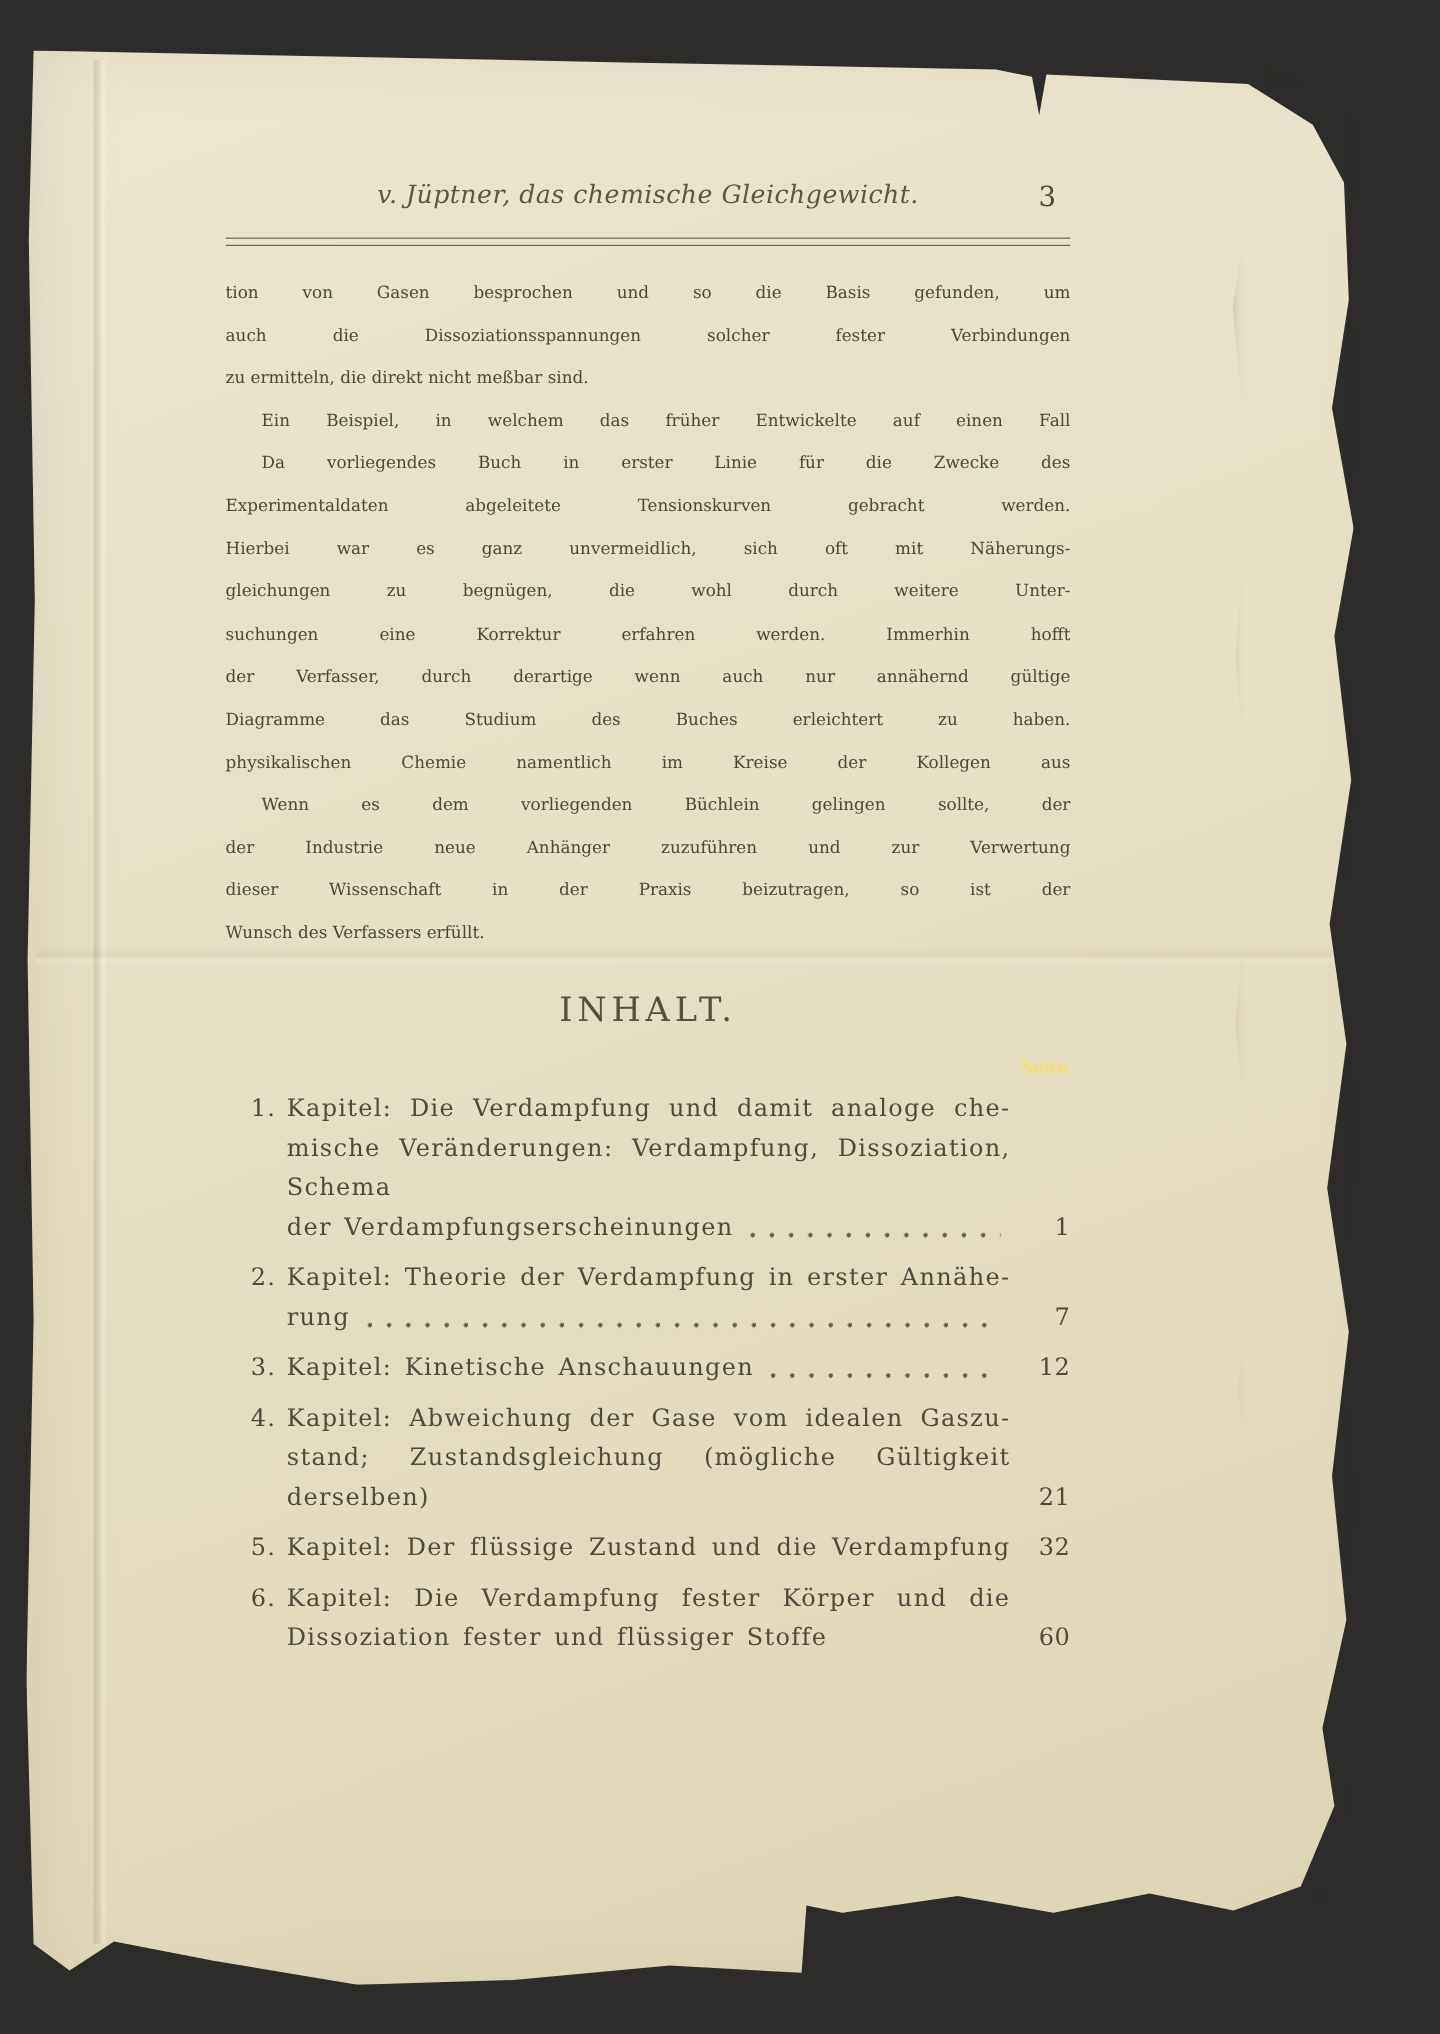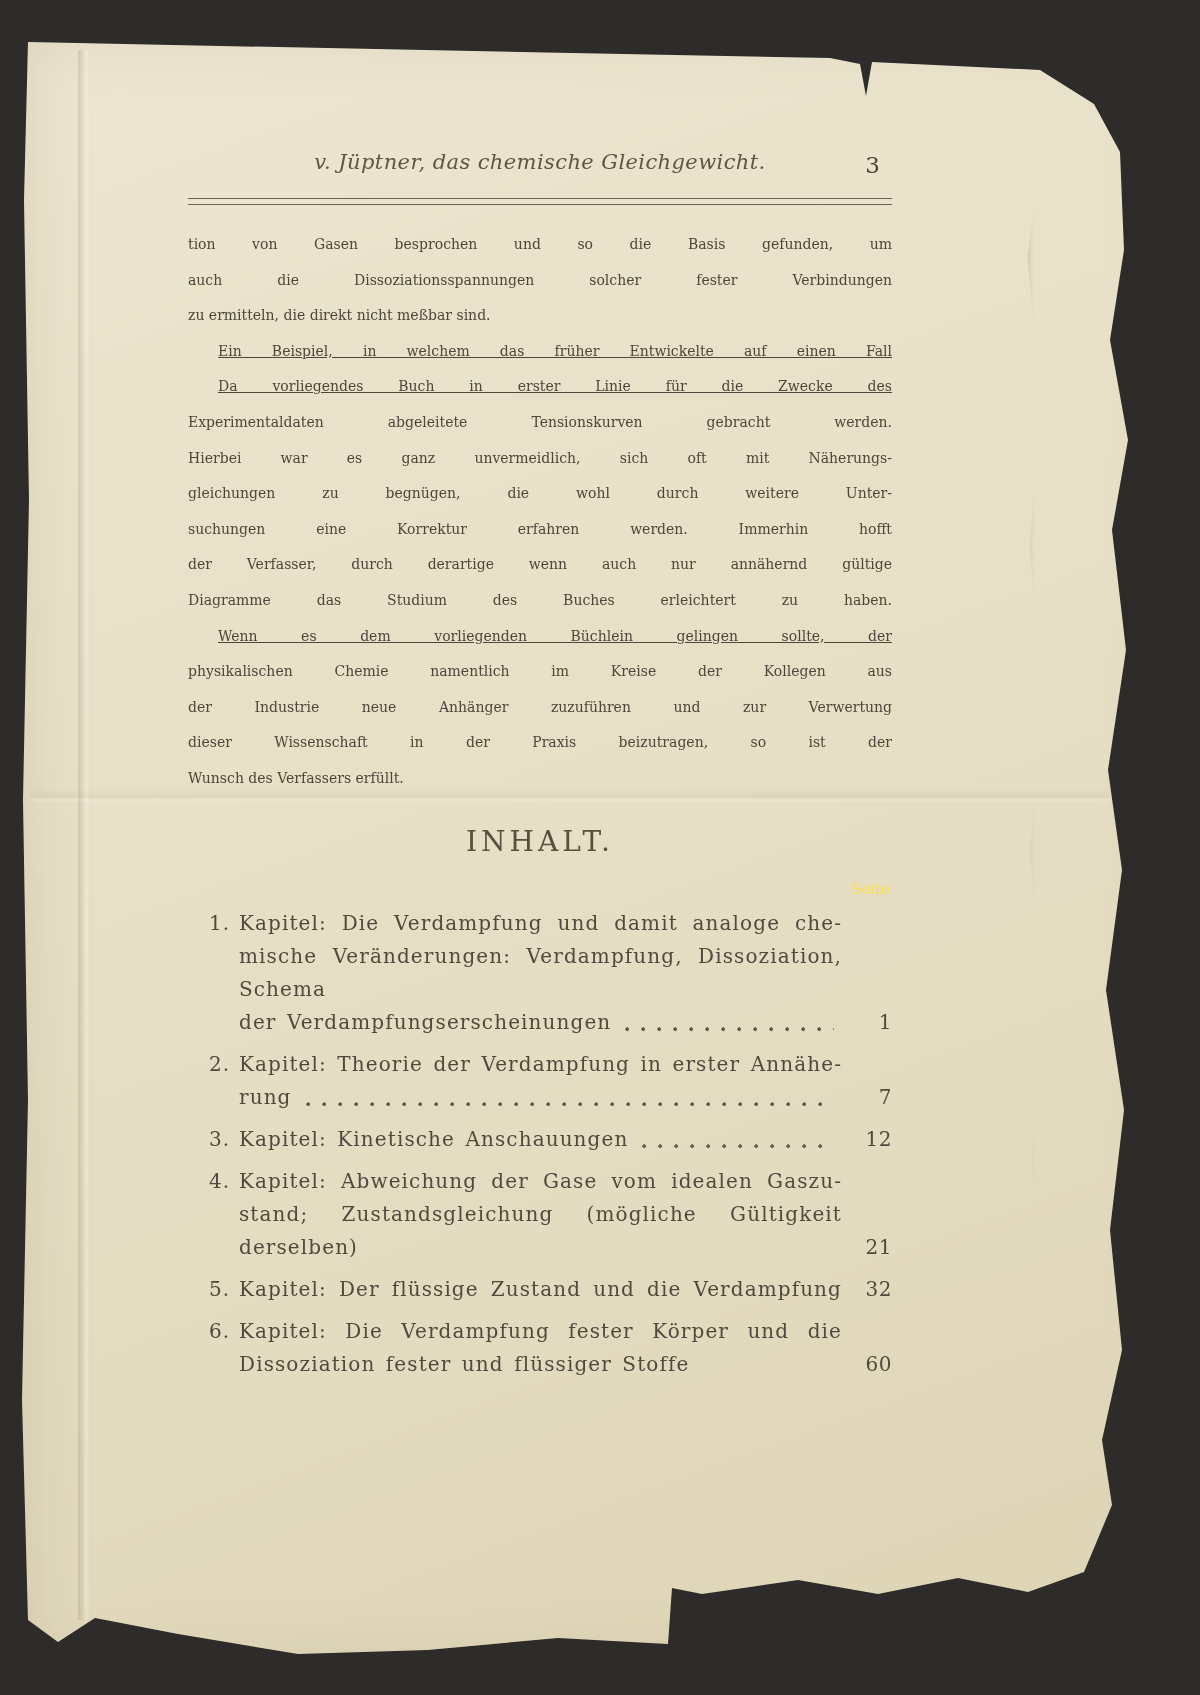--- a/index.html
+++ b/index.html
@@ -47,21 +47,21 @@
   .content{position:absolute;left:188px;top:150px;width:704px;color:#4e463a;}
   .pagehead{position:relative;text-align:center;height:40px;}
   .running-title{
     font-style:italic;font-size:21px;color:#5e5547;letter-spacing:.4px;
   }
   .folio{position:absolute;right:12px;top:2px;font-size:23px;font-style:normal;color:#4e463a;}
   .rule{height:5px;border-top:1px solid #6e6455;border-bottom:1.6px solid #6e6455;margin-top:8px;}
   .bodytext{margin-top:22px;font-size:14px;line-height:35.6px;}
   .bl{white-space:nowrap;}
   .j{text-align:justify;text-align-last:justify;white-space:normal;}
-  .ind{padding-left:30px;text-decoration:underline;}
+  .ind{padding-left:30px;}
   .inhalt{
     margin-top:28px;text-align:center;font-size:28px;letter-spacing:4px;color:#57503f;
     font-family:"DejaVu Serif","Liberation Serif",serif;
   }
   .seite{margin-top:22px;text-align:right;font-size:15px;padding-right:2px;color:#fde047;}
   .toc{margin-top:6px;font-size:20px;color:#51493d;}
   .toc-row{display:flex;margin-top:9px;line-height:33px;}
   .toc-row.first{margin-top:2px;}
   .toc-num{width:26px;padding-left:16px;text-align:right;letter-spacing:1px;flex:none;}
   .toc-gap{width:9px;flex:none;}
@@ -106,22 +106,22 @@
     <div>
       <div class="bl j ind">Da vorliegendes Buch in erster Linie für die Zwecke des</div>
       <div class="bl j">Experimentaldaten abgeleitete Tensionskurven gebracht werden.</div>
       <div class="bl j">Hierbei war es ganz unvermeidlich, sich oft mit Näherungs-</div>
       <div class="bl j">gleichungen zu begnügen, die wohl durch weitere Unter-</div>
       <div class="bl j">suchungen eine Korrektur erfahren werden.  Immerhin hofft</div>
       <div class="bl j">der Verfasser, durch derartige wenn auch nur annähernd gültige</div>
       <div class="bl j">Diagramme das Studium des Buches erleichtert zu haben.</div>
     </div>
     <div>
+      <div class="bl j">physikalischen Chemie namentlich im Kreise der Kollegen aus</div>
       <div class="bl j ind">Wenn es dem vorliegenden Büchlein gelingen sollte, der</div>
-      <div class="bl j">physikalischen Chemie namentlich im Kreise der Kollegen aus</div>
       <div class="bl j">der Industrie neue Anhänger zuzuführen und zur Verwertung</div>
       <div class="bl j">dieser Wissenschaft in der Praxis beizutragen, so ist der</div>
       <div class="bl">Wunsch des Verfassers erfüllt.</div>
     </div>
   </div>
 
   <div class="inhalt">INHALT.</div>
   <div class="seite">Seite</div>
 
   <div class="toc">

